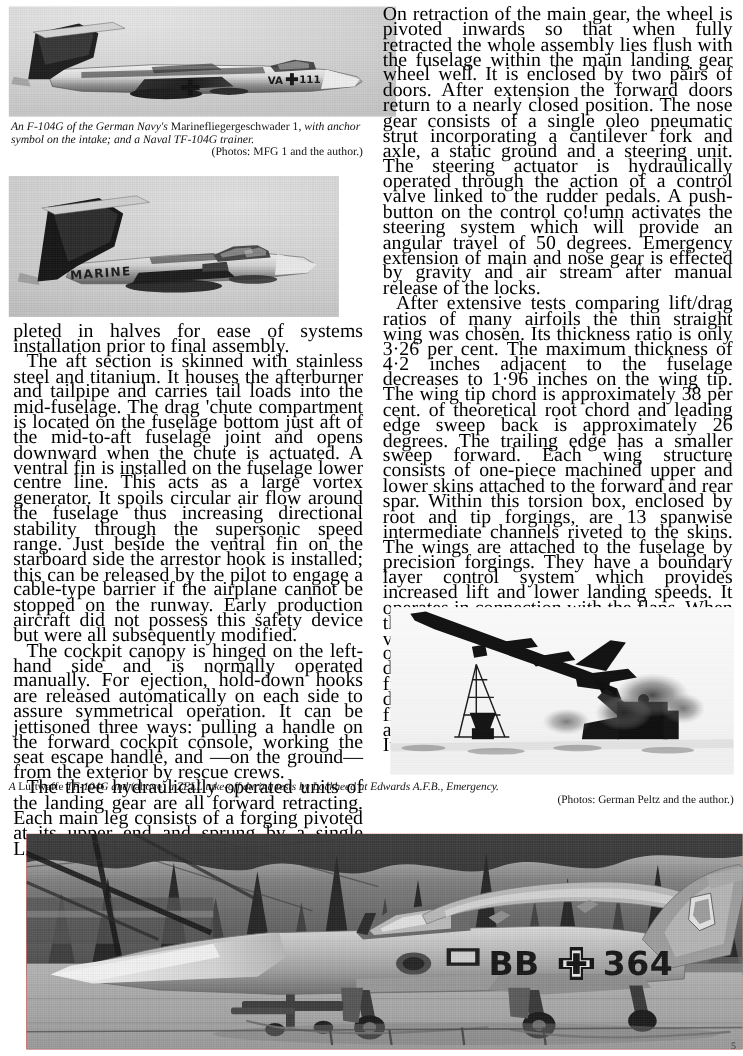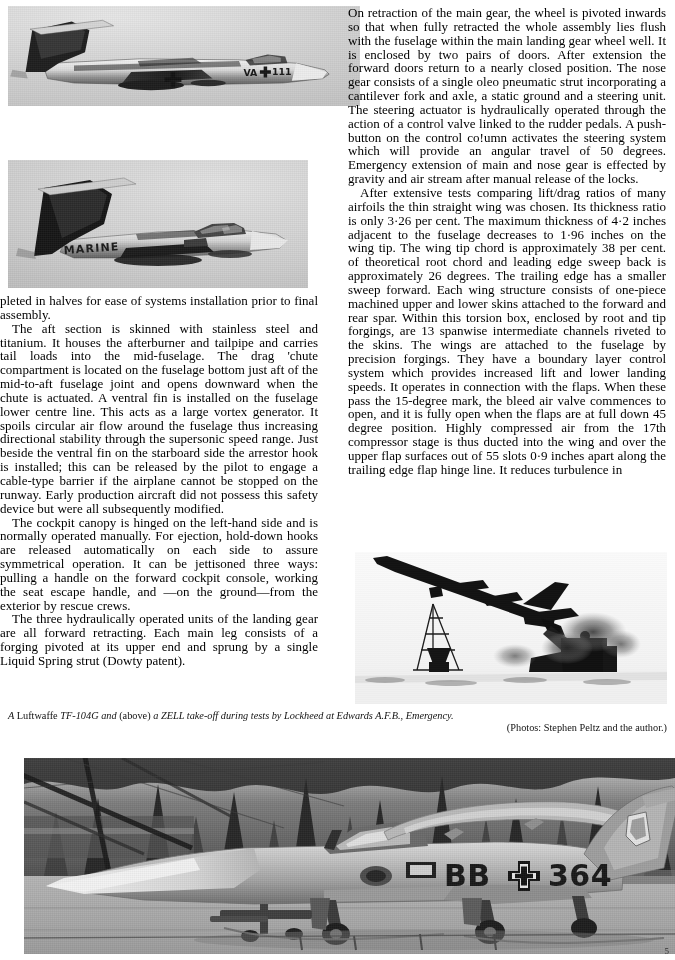--- a/index.html
+++ b/index.html
@@ -6,26 +6,26 @@
   body{
     width:675px;height:960px;overflow:hidden;position:relative;
     font-family:"Liberation Serif", serif;
     color:#000;
     -webkit-font-smoothing:antialiased;
   }
   .page{position:relative;width:675px;height:960px;background:#fff;}
 
   
   .col{position:absolute;width:318px;}
-  .col-left{left:0;top:0;}
+  .col-left{left:12px;top:0;}
   .col-right{left:348px;top:0;}
 
   p.body{
     margin:0;
-    font-size:13px;
+    font-size:18px;
     line-height:13.85px;
     text-align:justify;
     text-justify:inter-word;
     word-spacing:0.2px;
     hyphens:none;
   }
   p.body.ind{text-indent:12px;}
   p.body + p.body{margin-top:0;}
 
   
@@ -155,20 +155,25 @@
         <rect x="-5" y="-1.6" width="10" height="3.2" fill="#161616"></rect>
         <rect x="-1.6" y="-5" width="3.2" height="10" fill="#161616"></rect>
       </g>
       <text x="240" y="63" font-family="DejaVu Sans, sans-serif" font-size="8.5" font-weight="bold" fill="#161616">111</text>
 
       <path d="M16,60 L4,58 L2,64 L18,66 Z" fill="#7a7a7a" opacity=".5"></path>
     </svg>
     <div class="grain"></div>
   </div>
 
+  <div class="cap" id="cap-top" style="left:10px;top:110px;width:320px;">
+    <span>An F-104G of the German Navy's </span><span class="rom">Marinefliegergeschwader 1,</span>
+    <span>with anchor symbol on the intake; and a Naval TF-104G trainer.</span>
+    <span class="credit">(Photos: MFG 1 and the author.)</span>
+  </div>
 
   <div class="fig" id="fig-tf104g-marine">
     <div class="sky"></div>
     <svg class="ph" viewBox="0 0 300 128" preserveAspectRatio="none">
       <defs>
         <linearGradient id="fusG2" x1="0" y1="0" x2="0" y2="1">
           <stop offset="0%" stop-color="#efefef"></stop>
           <stop offset="40%" stop-color="#d2d2d2"></stop>
           <stop offset="75%" stop-color="#8a8a8a"></stop>
           <stop offset="100%" stop-color="#616161"></stop>
@@ -267,21 +272,21 @@
       <ellipse cx="238" cy="80" rx="34" ry="20" fill="url(#smokeG)"></ellipse>
       <ellipse cx="212" cy="96" rx="26" ry="16" fill="url(#smokeG)"></ellipse>
       <ellipse cx="160" cy="104" rx="22" ry="12" fill="url(#smokeG)" opacity=".7"></ellipse>
       <ellipse cx="266" cy="92" rx="20" ry="14" fill="url(#smokeG)" opacity=".75"></ellipse>
     </svg>
     <div class="grain"></div>
   </div>
 
   <div class="cap-wide">
     <span>A </span><span class="rom">Luftwaffe </span><span>TF-104G and </span><span class="rom">(above)</span><span> a ZELL take-off during tests by Lockheed at Edwards A.F.B., Emergency.</span>
-    <span class="credit">(Photos: Stephen Peltz and the author.)</span>
+    <span class="credit">(Photos: German Peltz and the author.)</span>
   </div>
 
   <div class="fig" id="fig-bb364">
     <svg class="ph" viewBox="0 0 659 196" preserveAspectRatio="none">
       <defs>
         <linearGradient id="skyTrees" x1="0" y1="0" x2="0" y2="1">
           <stop offset="0%" stop-color="#cfcfcf"></stop>
           <stop offset="35%" stop-color="#7d7d7d"></stop>
           <stop offset="100%" stop-color="#4a4a4a"></stop>
         </linearGradient>

